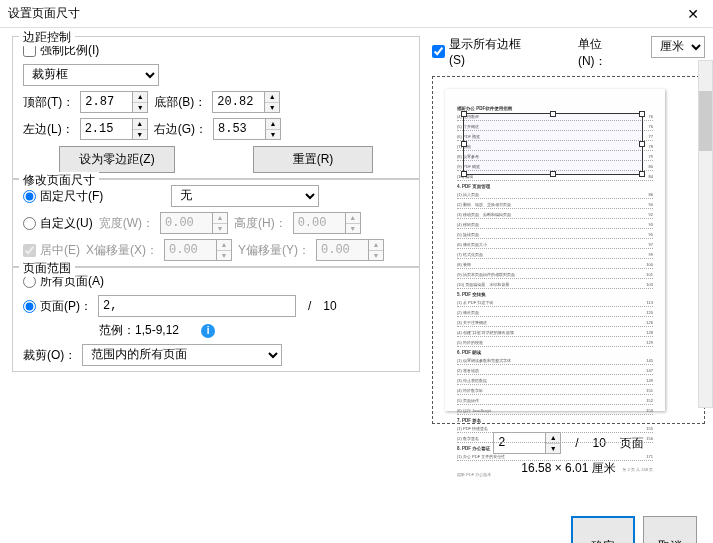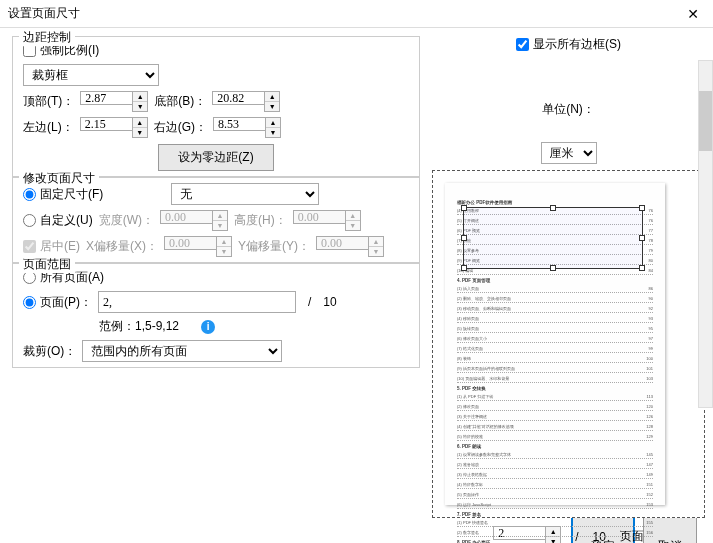--- a/index.html
+++ b/index.html
@@ -7,33 +7,33 @@
 .titlebar { height: 28px; display: flex; align-items: center; padding: 0 8px; border-bottom: 1px solid #ddd; }
 .titlebar .title { flex: 1; }
 .titlebar .close { width: 24px; text-align: center; font-size: 14px; cursor: pointer; }
 .content { display: flex; height: 480px; }
 .left-panel { width: 432px; padding: 8px 12px; }
 .right-panel { width: 281px; padding: 8px 8px 8px 0; position: relative; }
 .fieldset { border: 1px solid #ccc; padding: 0 10px; position: relative; }
 .fieldset-title { position: absolute; top: -8px; left: 6px; background: #fff; padding: 0 4px; }
 .row { display: flex; align-items: center; margin: 5px 0; gap: 6px; }
 .row label { white-space: nowrap; }
-select, input[type=text] { border: 1px solid #aaa; padding: 2px 4px; font-size: 12px; font-family: Liberation Serif, serif; background: #fff; }
+select, input[type=text] { border: 1px solid #aaa; padding: 2px 4px; font-size: 12px; font-family: Liberation Mono, monospace; background: #fff; }
 select { height: 22px; }
 .spinner { display: inline-flex; align-items: stretch; }
-.spinner input { width: 52px; height: 14px; border-right: none; }
+.spinner input { width: 52px; height: 22px; border-right: none; }
 .spinner .spinbtns { display: flex; flex-direction: column; border: 1px solid #aaa; width: 16px; background: #f3f3f3; }
 .spinner .spinbtns span { flex: 1; font-size: 7px; text-align: center; line-height: 9px; cursor: pointer; border-bottom: 1px solid #ccc; }
 .spinner .spinbtns span:last-child { border-bottom: none; }
 .spinner.disabled input, .spinner.disabled .spinbtns { color: #aaa; background: #f8f8f8; }
 .btn { border: 1px solid #999; background: #e8e8e8; padding: 4px 14px; font-size: 12px; font-family: inherit; cursor: pointer; }
 .checkbox, .radio { display: inline-flex; align-items: center; gap: 4px; }
 .checkbox input, .radio input { margin: 0; }
 .disabled-text { color: #999; }
-.top-row { display: flex; align-items: center; gap: 24px; margin-bottom: 6px; flex-direction: column; }
+.top-row { display: flex; align-items: flex-start; gap: 24px; margin-bottom: 6px; }
 .top-row .spacer { flex: 1; }
 .preview-box { border: 1px dashed #555; height: 348px; margin-bottom: 8px; position: relative; background: #fff; padding: 12px; display: flex; justify-content: flex-start; }
 .preview-page { width: 220px; height: 322px; background: #fefefe; box-shadow: 1px 1px 3px rgba(0,0,0,0.3); position: relative; font-size: 4px; padding: 14px 12px; }
 .scrollbar { position: absolute; right: -8px; top: 0; bottom: 0; width: 15px; background: #f0f0f0; border: 1px solid #ddd; }
 .scrollbar .thumb { position: absolute; top: 30px; width: 100%; height: 60px; background: #ccc; }
 .crop-rect { position: absolute; border: 1px solid #333; background: rgba(128,128,255,0.05); }
 .handle { position: absolute; width: 6px; height: 6px; background: #fff; border: 1px solid #333; }
 .preview-line { display: flex; justify-content: space-between; border-bottom: 1px dotted #aaa; margin: 2px 0; color: #555; font-size: 4px; line-height: 7px; }
 .preview-sec { font-weight: bold; font-size: 4.5px; margin-top: 3px; color: #333; }
 .footer { display: flex; justify-content: flex-end; gap: 8px; padding: 8px 16px; }
@@ -94,20 +94,21 @@
         <span class="spinner">
             <input type="text" value="8.53" style="">
             <span class="spinbtns">
               <span>▲</span>
               <span>▼</span>
             </span>
           </span>
       </div>
       <div class="row" style="justify-content: space-around; margin-top: 6px;">
         <button class="btn" style="width:116px">设为零边距(Z)</button>
+        <button class="btn" style="width:120px">重置(R)</button>
       </div>
     </div>
 
     <div class="fieldset">
       <span class="fieldset-title">修改页面尺寸</span>
       <div class="row">
         <label class="radio">
             <input type="radio" name="sz" checked="" style="">
             <span>固定尺寸(F)</span>
           </label>

